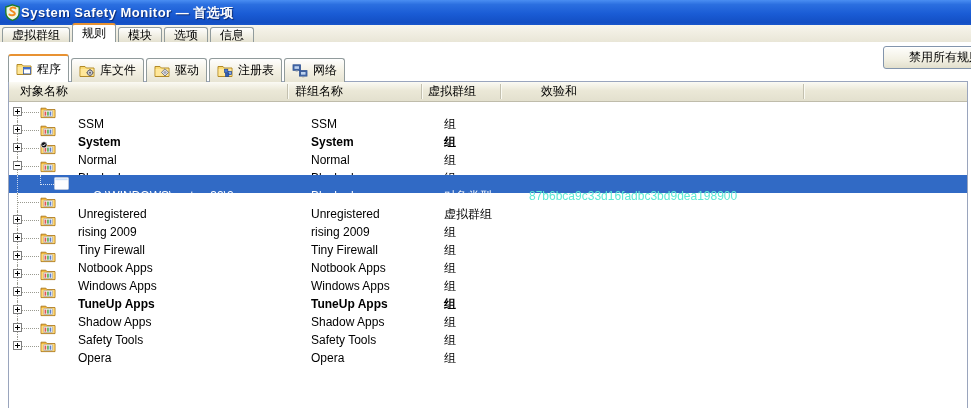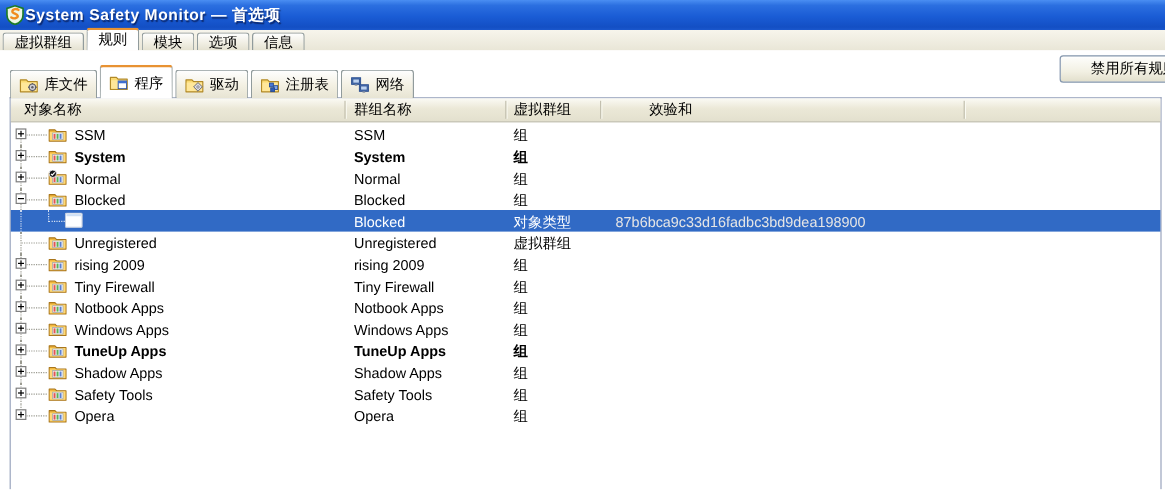--- a/index.html
+++ b/index.html
@@ -61,22 +61,22 @@
     position:absolute;left:0;top:0;right:0;height:20px;
     background:linear-gradient(180deg,#fbfaf4,#ebe8d7 45%,#e3e0ce);
     border-bottom:1px solid #bfbcab;box-sizing:border-box;font-family:Liberation Serif, serif;
   }
   .hcell{position:absolute;top:0;line-height:19px;white-space:nowrap;cursor:default;}
   .h0{left:11px}.h1{left:286px}.h2{left:419px}.h3{left:532px}
   .hsep{position:absolute;top:2px;bottom:2px;width:1px;background:#c3c0af;box-shadow:1px 0 0 #fafaf2;}
   .lbody{position:absolute;left:0;top:21px;right:0;bottom:0;}
   .row{position:absolute;left:0;right:0;height:18px;line-height:18px;white-space:nowrap;}
   .row.selected{background:#316ac5;color:#fff;}
-  .row.selected .checksum{color:#e5e5e5;}
-  .cell{position:absolute;top:1px;white-space:nowrap;}
+  .row.selected .checksum{color:#5eead4;}
+  .cell{position:absolute;top:12px;white-space:nowrap;margin-left:16px;}
   .group{left:286px}.type{left:419px}.checksum{left:504px}
   
   .vline{position:absolute;left:8px;top:0;bottom:0;width:0;border-left:1px dotted #9a9a90;}
   .vline.first{top:9px}.vline.last{bottom:9px}
   .row.selected .vline{border-left-color:rgba(255,255,255,.75);}
   .hstub{position:absolute;left:13px;top:9px;width:17px;height:0;border-top:1px dotted #9a9a90;}
   .hstub.long{left:9px;width:21px;}
   .lconn{position:absolute;left:31px;top:0;width:13px;height:9px;
     border-left:1px dotted rgba(255,255,255,.8);border-bottom:1px dotted rgba(255,255,255,.8);}
   .ebox{position:absolute;left:4px;top:4px;width:9px;height:9px;box-sizing:border-box;
@@ -104,48 +104,48 @@
     <div class="tab">虚拟群组</div>
     <div class="tab active">规则</div>
     <div class="tab">模块</div>
     <div class="tab">选项</div>
     <div class="tab">信息</div>
   </div>
 
   <div class="page">
 
     <div class="subtabs">
+      <div class="subtab active">
+        <span class="sicon">
+          <svg width="16" height="14" viewBox="0 0 16 14">
+            <path d="M1 2.5 H6 L7.4 4 H15 V12.5 H1 Z" fill="#fbda71" stroke="#b28a28" stroke-linejoin="round"></path>
+            <path d="M1.6 4.8 H14.4 V11.9 H1.6 Z" fill="#ffe79a"></path>
+            <rect x="7.5" y="5.5" width="7" height="6.4" fill="#fff" stroke="#2a52a8" stroke-width="0.8"></rect>
+            <rect x="7.5" y="5.5" width="7" height="1.9" fill="#3f6fd0"></rect>
+          </svg>
+        </span>
+        <span>程序</span>
+      </div>
       <div class="subtab">
         <span class="sicon">
           <svg width="16" height="14" viewBox="0 0 16 14">
             <path d="M1 2.5 H6 L7.4 4 H15 V12.5 H1 Z" fill="#fbda71" stroke="#b28a28" stroke-linejoin="round"></path>
             <path d="M1.6 4.8 H14.4 V11.9 H1.6 Z" fill="#ffe79a"></path>
             <circle cx="11" cy="8.7" r="2.7" fill="#cfcfd6" stroke="#5e5e66" stroke-width="0.9"></circle>
             <circle cx="11" cy="8.7" r="1" fill="#5e5e66"></circle>
             <g stroke="#5e5e66" stroke-width="1.1">
               <line x1="11" y1="5.1" x2="11" y2="6.1"></line>
                 <line x1="11" y1="11.3" x2="11" y2="12.3"></line>
               <line x1="7.4" y1="8.7" x2="8.4" y2="8.7"></line>
                 <line x1="13.6" y1="8.7" x2="14.6" y2="8.7"></line>
             </g>
           </svg>
         </span>
         <span>库文件</span>
       </div>
-      <div class="subtab active">
-        <span class="sicon">
-          <svg width="16" height="14" viewBox="0 0 16 14">
-            <path d="M1 2.5 H6 L7.4 4 H15 V12.5 H1 Z" fill="#fbda71" stroke="#b28a28" stroke-linejoin="round"></path>
-            <path d="M1.6 4.8 H14.4 V11.9 H1.6 Z" fill="#ffe79a"></path>
-            <rect x="7.5" y="5.5" width="7" height="6.4" fill="#fff" stroke="#2a52a8" stroke-width="0.8"></rect>
-            <rect x="7.5" y="5.5" width="7" height="1.9" fill="#3f6fd0"></rect>
-          </svg>
-        </span>
-        <span>程序</span>
-      </div>
       <div class="subtab">
         <span class="sicon">
           <svg width="16" height="14" viewBox="0 0 16 14">
             <path d="M1 2.5 H6 L7.4 4 H15 V12.5 H1 Z" fill="#fbda71" stroke="#b28a28" stroke-linejoin="round"></path>
             <path d="M1.6 4.8 H14.4 V11.9 H1.6 Z" fill="#ffe79a"></path>
             <path d="M11 4.8 L14.6 8.4 L11 12 L7.4 8.4 Z" fill="#e0e0e6" stroke="#63636b" stroke-width="0.8"></path>
             <path d="M11 6.5 L12.9 8.4 L11 10.3 L9.1 8.4 Z" fill="#a8a8b2"></path>
           </svg>
         </span>
         <span>驱动</span>
@@ -278,20 +278,21 @@
             <span class="cell type">组</span>
             <span class="cell checksum"></span>
           </div>
           <div class="row selected" style="top: 72px;">
             <span class="vline"></span>
             <span class="lconn"></span>
             <span class="ric" style="left:45px"><svg width="15" height="13" viewBox="0 0 15 13">
                 <rect x="0.5" y="0.5" width="14" height="12" rx="1" fill="#fdfeff" stroke="#b9c6dd"></rect>
                 <rect x="1.4" y="1.4" width="12.2" height="1.8" fill="#cfe0f6"></rect>
               </svg></span>
+            <span class="cell name" style="left:68px">C:\WINDOWS\system32\2cre.exe</span>
             <span class="cell group">Blocked</span>
             <span class="cell type">对象类型</span>
             <span class="cell checksum">87b6bca9c33d16fadbc3bd9dea198900</span>
           </div>
           <div class="row" style="top: 90px;">
             <span class="vline"></span>
             <span class="hstub long"></span>
             <span class="ric" style="left:31px"><svg width="16" height="14" viewBox="0 0 16 14">
                 <path d="M1 3.2 H5.8 L7.2 4.6 H15 V12.6 H1 Z" fill="#f2b73c" stroke="#a9761c" stroke-width="0.9" stroke-linejoin="round"></path>
                 <path d="M1.5 5 H14.5 V12.1 H1.5 Z" fill="#ffd977"></path>

